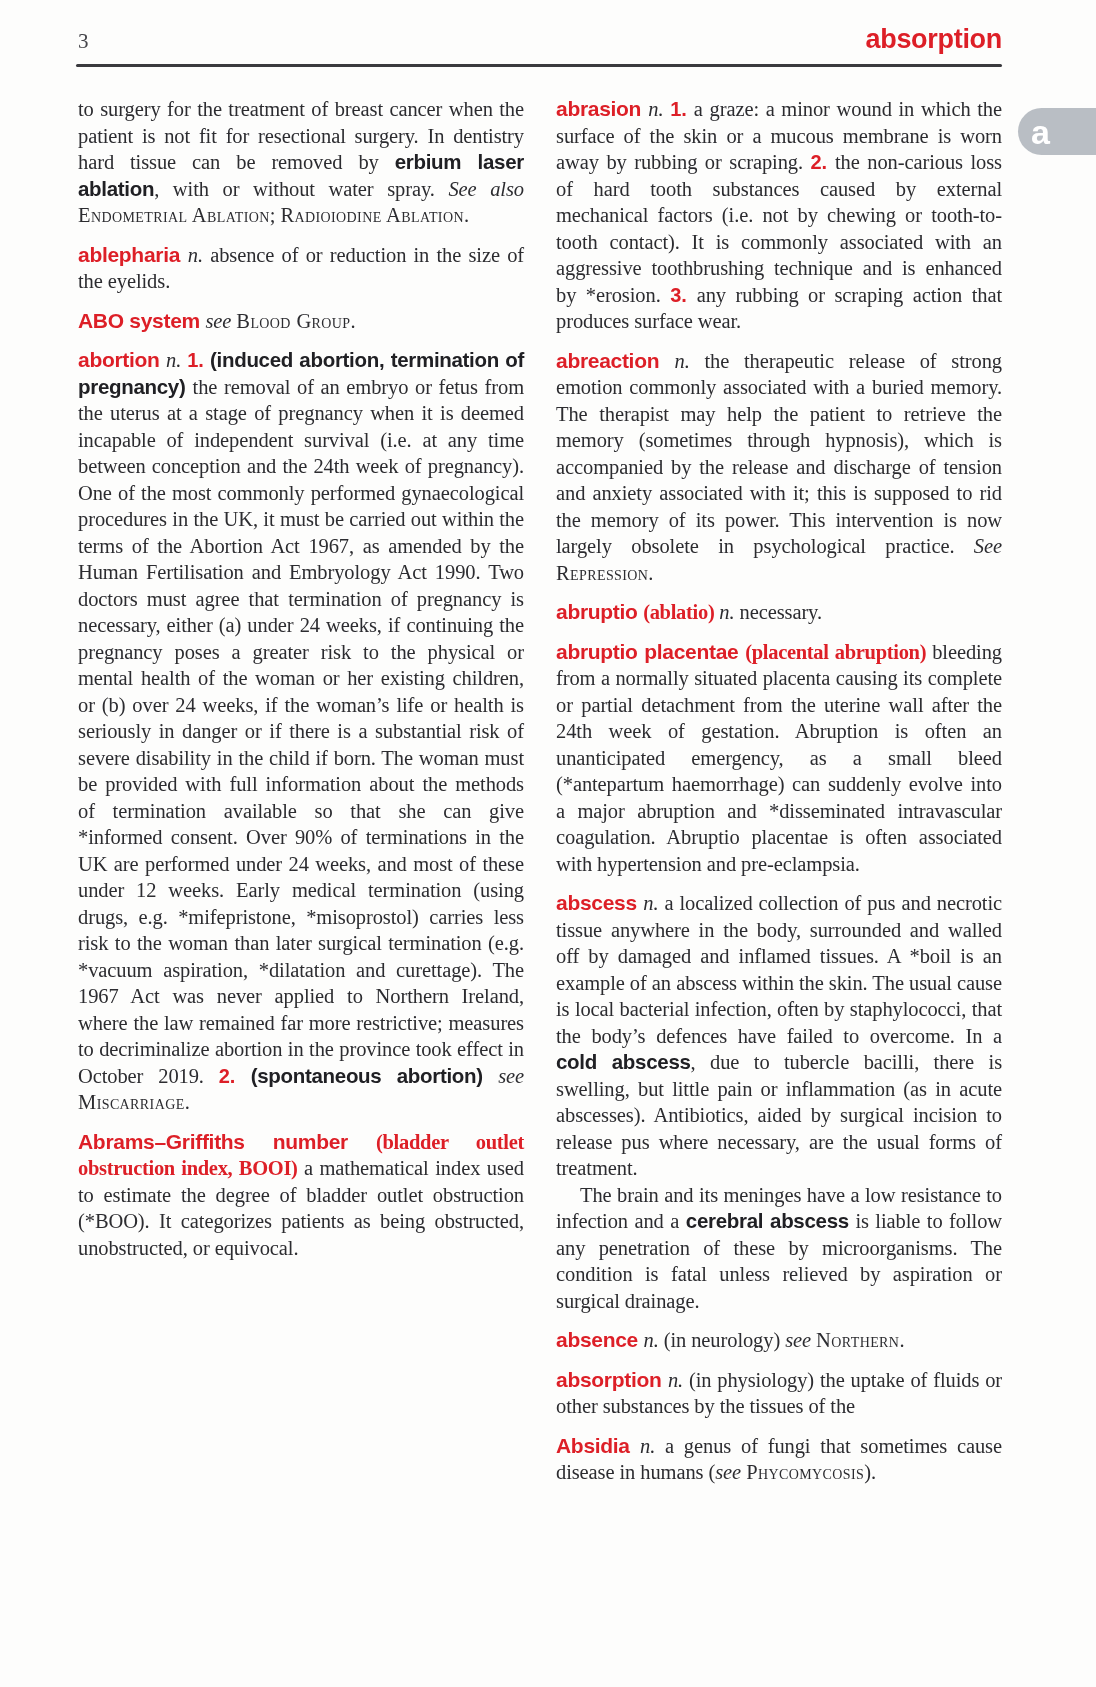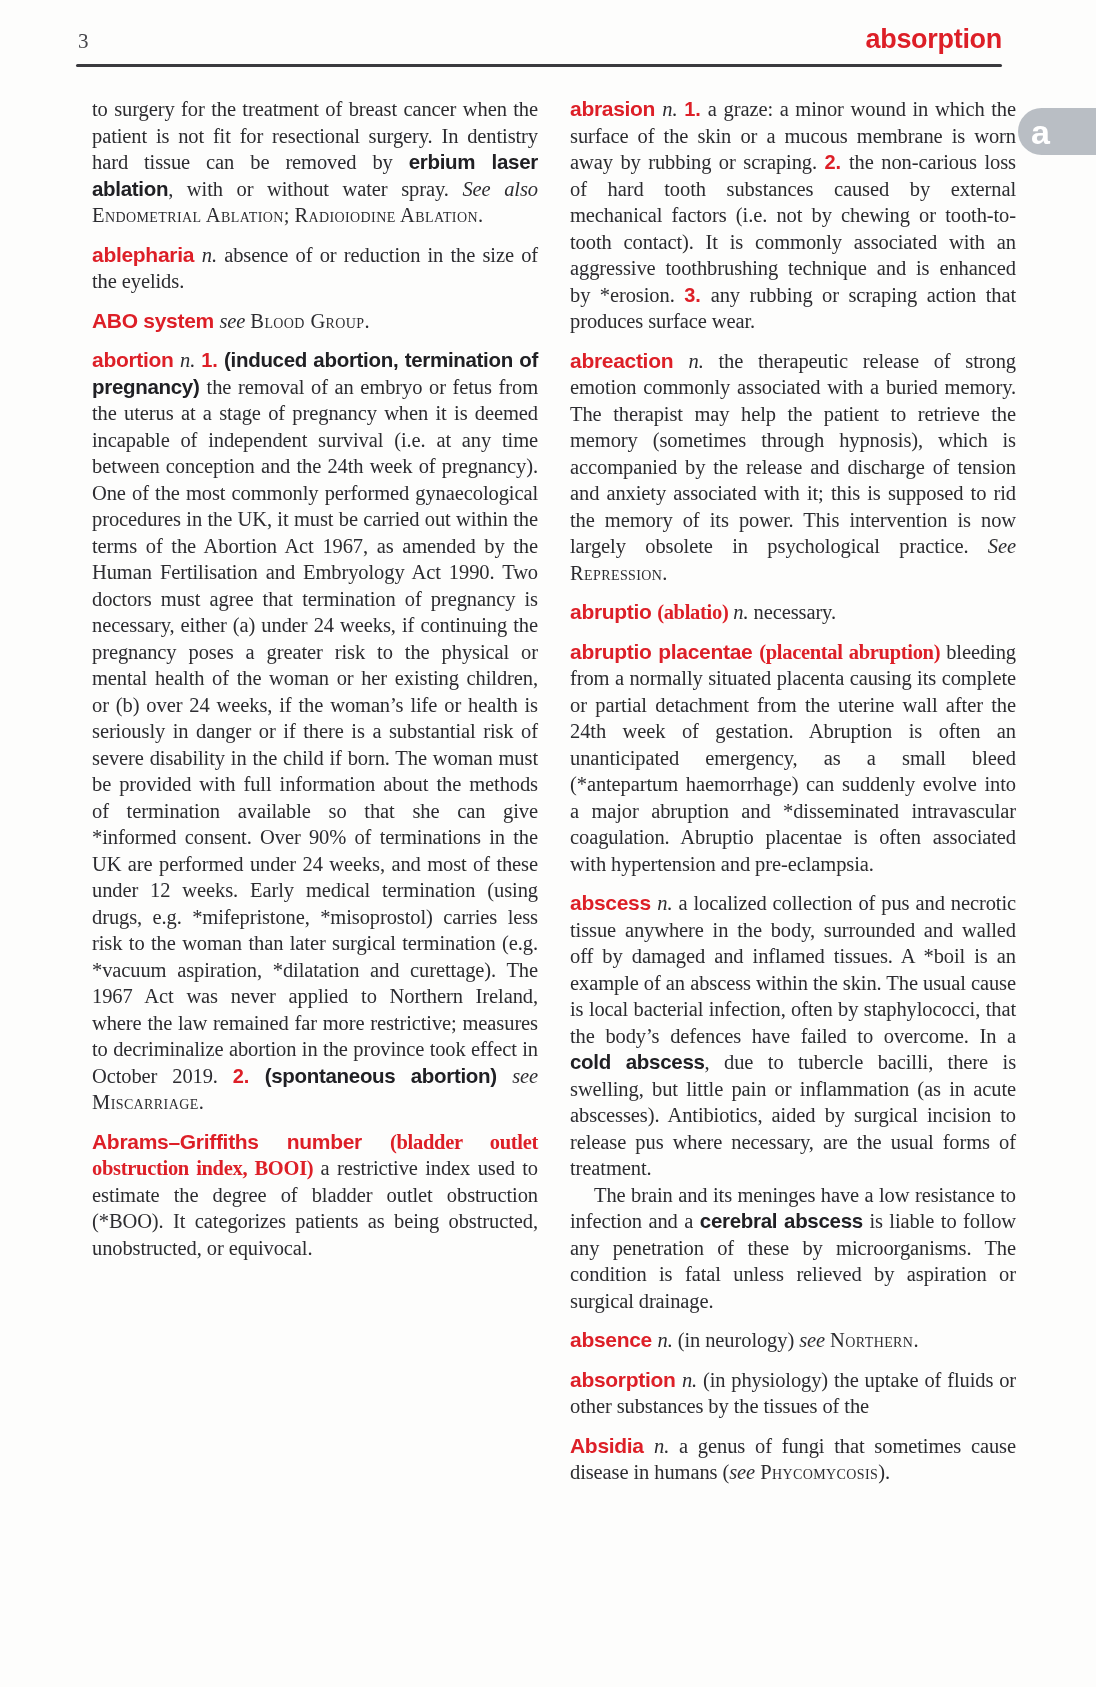--- a/index.html
+++ b/index.html
@@ -26,21 +26,21 @@
   }
 
   .rule {
     position:absolute; left:76px; top:64px;
     width:926px; height:3px;
     background:#3a3a3e; border-radius:2px;
   }
 
   .columns {
     position:absolute; left:78px; top:96px; width:924px;
-    display:flex; gap:32px;margin-left:14px;
+    display:flex; gap:32px;
   }
   .col { width:446px; }
 
   .entry { margin:0 0 13px 0; }
   .epara {
     margin:0;
     text-align:justify;
     font-size:20.5px;
     line-height:26.5px;
     letter-spacing:-0.1px;
@@ -89,21 +89,21 @@
         <div class="entry">
           <p class="epara"><span class="hw">ablepharia </span><span class="pos">n. </span><span>absence of or reduction in the size of the eyelids.</span></p>
         </div>
         <div class="entry">
           <p class="epara"><span class="hw">ABO system </span><span class="it">see </span><span class="sc">Blood Group</span><span>.</span></p>
         </div>
         <div class="entry">
           <p class="epara"><span class="hw">abortion </span><span class="pos">n. </span><span class="num">1. </span><span class="hwb">(induced abortion, termination of pregnancy) </span><span>the removal of an embryo or fetus from the uterus at a stage of pregnancy when it is deemed incapable of independent survival (i.e. at any time between conception and the 24th week of pregnancy). One of the most commonly performed gynaecological procedures in the UK, it must be carried out within the terms of the Abortion Act 1967, as amended by the Human Fertilisation and Embryology Act 1990. Two doctors must agree that termination of pregnancy is necessary, either (a) under 24 weeks, if continuing the pregnancy poses a greater risk to the physical or mental health of the woman or her existing children, or (b) over 24 weeks, if the woman’s life or health is seriously in danger or if there is a substantial risk of severe disability in the child if born. The woman must be provided with full information about the methods of termination available so that she can give *informed consent. Over 90% of terminations in the UK are performed under 24 weeks, and most of these under 12 weeks. Early medical termination (using drugs, e.g. *mifepristone, *misoprostol) carries less risk to the woman than later surgical termination (e.g. *vacuum aspiration, *dilatation and curettage). The 1967 Act was never applied to Northern Ireland, where the law remained far more restrictive; measures to decriminalize abortion in the province took effect in October 2019. </span><span class="num">2. </span><span class="hwb">(spontaneous abortion) </span><span class="it">see </span><span class="sc">Miscarriage</span><span>.</span></p>
         </div>
         <div class="entry">
-          <p class="epara"><span class="hw">Abrams–Griffiths number </span><span class="hwr">(bladder outlet obstruction index, BOOI) </span><span>a restrictive index used to estimate the degree of bladder outlet obstruction (*BOO). It categorizes patients as being obstructed, unobstructed, or equivocal.</span></p>
+          <p class="epara"><span class="hw">Abrams–Griffiths number </span><span class="hwr">(bladder outlet obstruction index, BOOI) </span><span>a mathematical index used to estimate the degree of bladder outlet obstruction (*BOO). It categorizes patients as being obstructed, unobstructed, or equivocal.</span></p>
         </div>
       </section>
     <section class="col">
         <div class="entry">
           <p class="epara"><span class="hw">abrasion </span><span class="pos">n. </span><span class="num">1. </span><span>a graze: a minor wound in which the surface of the skin or a mucous membrane is worn away by rubbing or scraping. </span><span class="num">2. </span><span>the non-carious loss of hard tooth substances caused by external mechanical factors (i.e. not by chewing or tooth-to-tooth contact). It is commonly associated with an aggressive toothbrushing technique and is enhanced by *erosion. </span><span class="num">3. </span><span>any rubbing or scraping action that produces surface wear.</span></p>
         </div>
         <div class="entry">
           <p class="epara"><span class="hw">abreaction </span><span class="pos">n. </span><span>the therapeutic release of strong emotion commonly associated with a buried memory. The therapist may help the patient to retrieve the memory (sometimes through hypnosis), which is accompanied by the release and discharge of tension and anxiety associated with it; this is supposed to rid the memory of its power. This intervention is now largely obsolete in psychological practice. </span><span class="it">See </span><span class="sc">Repression</span><span>.</span></p>
         </div>
         <div class="entry">

